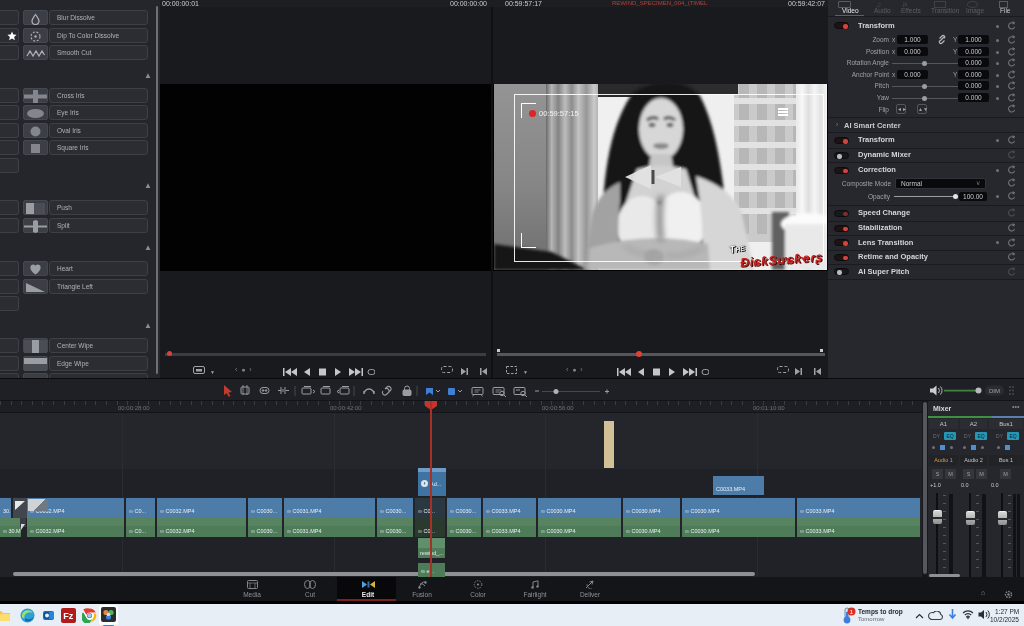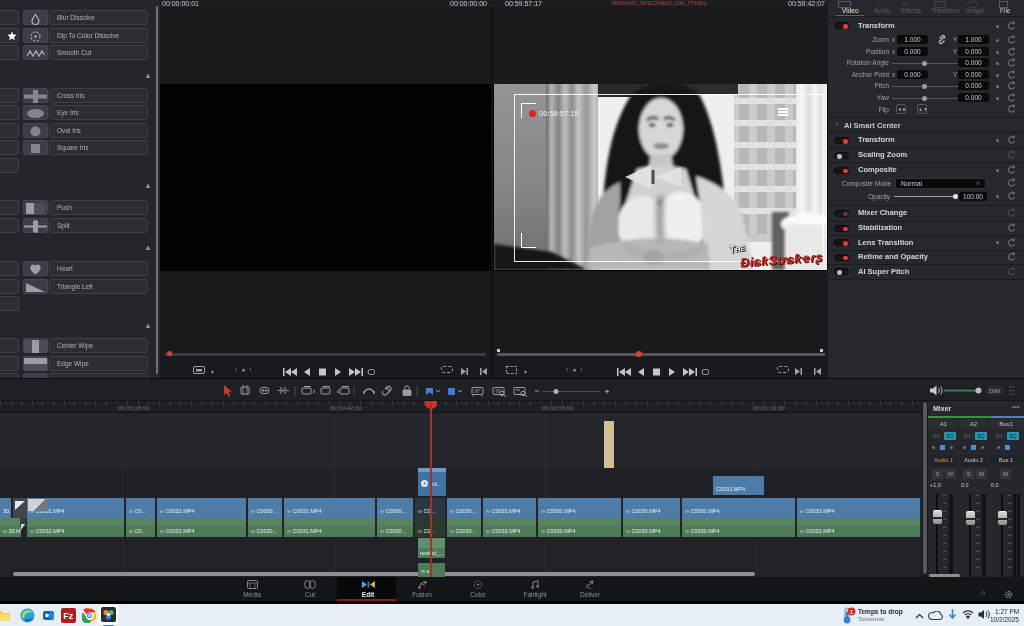--- a/index.html
+++ b/index.html
@@ -463,30 +463,30 @@
 <div class="hdr" style="left:30px;top:135px">Transform</div>
 <div class="gdot" style="left:168px;top:139px"></div>
       <div class="rst" style="left:179px;top:135px"><svg width="9" height="9" viewBox="0 0 9 9">
           <path d="M7.3 3.2 A3.1 3.1 0 1 0 7.6 5.8" stroke="currentColor" stroke-width="1.1" fill="none"></path>
           <polygon points="5.5,0 8.3,1.7 5.8,3.6" fill="currentColor"></polygon>
         </svg></div>
 <div class="sep" style="top:147.5px"></div>
 <div class="toggle" style="left:6px;top:152px">
         <div class="tgdot" style="left:2px;top:1px;background:#b9bcc1"></div>
       </div>
-<div class="hdr" style="left:30px;top:150px">Scaling Zoom</div>
+<div class="hdr" style="left:30px;top:150px">Dynamic Mixer</div>
 <div class="rst" style="left:179px;top:150px;color:#4a4d52"><svg width="9" height="9" viewBox="0 0 9 9">
           <path d="M7.3 3.2 A3.1 3.1 0 1 0 7.6 5.8" stroke="currentColor" stroke-width="1.1" fill="none"></path>
           <polygon points="5.5,0 8.3,1.7 5.8,3.6" fill="currentColor"></polygon>
         </svg></div>
 <div class="sep" style="top:162px"></div>
 <div class="toggle" style="left:6px;top:166.5px;background:#201113">
         <div class="tgdot" style="left:8px;top:1px;background:#d8433a"></div>
       </div>
-<div class="hdr" style="left:30px;top:165px">Composite</div>
+<div class="hdr" style="left:30px;top:165px">Correction</div>
 <div class="gdot" style="left:168px;top:169px"></div>
       <div class="rst" style="left:179px;top:165px"><svg width="9" height="9" viewBox="0 0 9 9">
           <path d="M7.3 3.2 A3.1 3.1 0 1 0 7.6 5.8" stroke="currentColor" stroke-width="1.1" fill="none"></path>
           <polygon points="5.5,0 8.3,1.7 5.8,3.6" fill="currentColor"></polygon>
         </svg></div>
 <div class="ilab" style="left:0;top:180px;width:63px">Composite Mode</div>
 <div class="abs" style="left:67px;top:178px;width:91px;height:11px;background:#0a0a0c;border:1px solid #313338;border-radius:2px;color:#c9ccd0;font-size:6.5px;line-height:10px;padding-left:5px">Normal<span style="position:absolute;right:5px;color:#84878d">˅</span></div>
 <div class="rst" style="left:179px;top:178px"><svg width="9" height="9" viewBox="0 0 9 9">
           <path d="M7.3 3.2 A3.1 3.1 0 1 0 7.6 5.8" stroke="currentColor" stroke-width="1.1" fill="none"></path>
           <polygon points="5.5,0 8.3,1.7 5.8,3.6" fill="currentColor"></polygon>
@@ -497,21 +497,21 @@
 <div class="fld" style="left:131px;top:191.5px;width:28px">100.00</div>
 <div class="gdot" style="left:168px;top:195px"></div>
       <div class="rst" style="left:179px;top:191px"><svg width="9" height="9" viewBox="0 0 9 9">
           <path d="M7.3 3.2 A3.1 3.1 0 1 0 7.6 5.8" stroke="currentColor" stroke-width="1.1" fill="none"></path>
           <polygon points="5.5,0 8.3,1.7 5.8,3.6" fill="currentColor"></polygon>
         </svg></div>
 <div class="sep" style="top:204.5px"></div>
 <div class="toggle" style="left:6px;top:209.5px">
         <div class="tgdot" style="left:8px;top:1px;background:#7e2d28"></div>
       </div>
-<div class="hdr" style="left:30px;top:208px">Mixer Change</div>
+<div class="hdr" style="left:30px;top:208px">Speed Change</div>
 <div class="rst" style="left:179px;top:208px;color:#4a4d52"><svg width="9" height="9" viewBox="0 0 9 9">
           <path d="M7.3 3.2 A3.1 3.1 0 1 0 7.6 5.8" stroke="currentColor" stroke-width="1.1" fill="none"></path>
           <polygon points="5.5,0 8.3,1.7 5.8,3.6" fill="currentColor"></polygon>
         </svg></div>
 <div class="sep" style="top:220.5px"></div>
 <div class="toggle" style="left:6px;top:224.5px;background:#201113">
         <div class="tgdot" style="left:8px;top:1px;background:#d8433a"></div>
       </div>
 <div class="hdr" style="left:30px;top:223px">Stabilization</div>
 <div class="rst" style="left:179px;top:223px"><svg width="9" height="9" viewBox="0 0 9 9">

